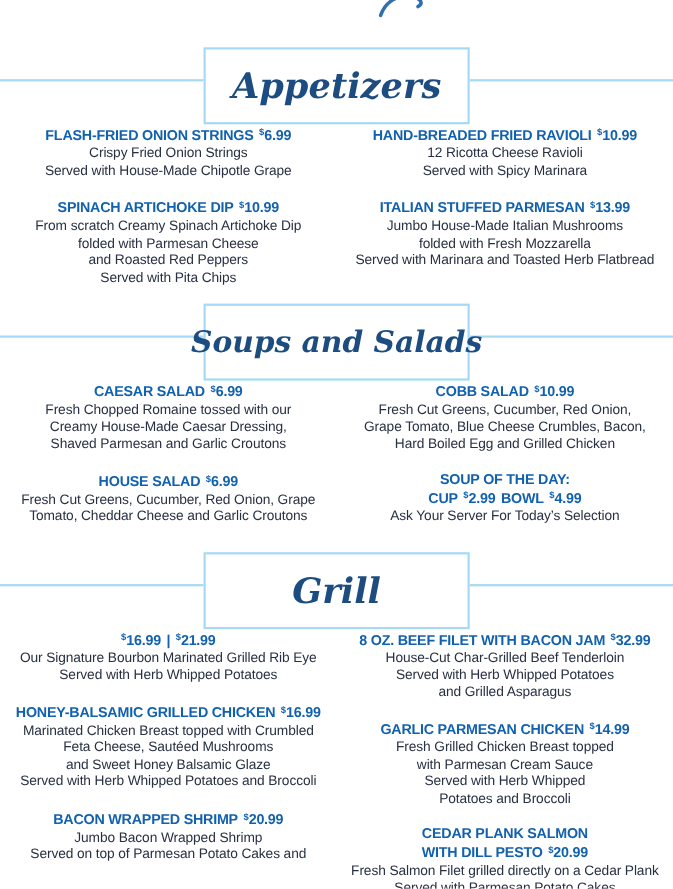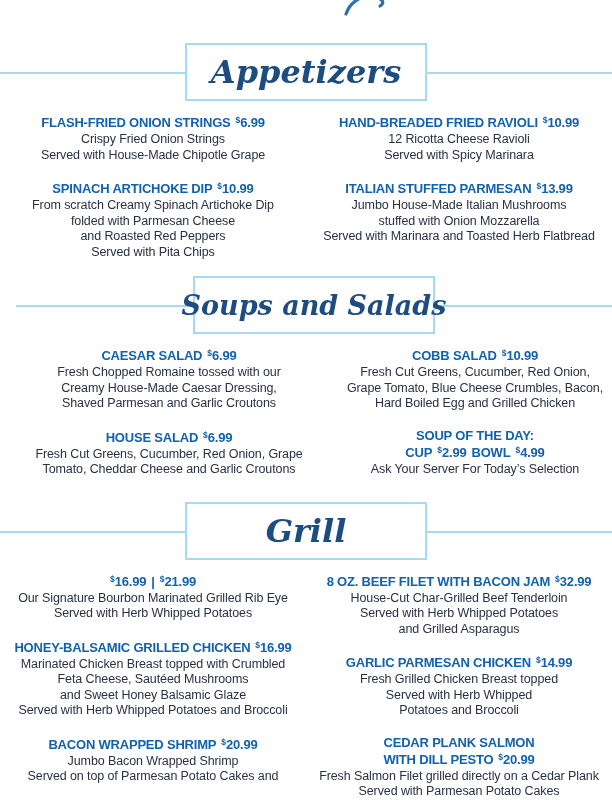--- a/index.html
+++ b/index.html
@@ -10,27 +10,27 @@
   }
   *{box-sizing:border-box;}
   html,body{margin:0;padding:0;}
   body{
     width:612px;height:808px;overflow:hidden;background:#ffffff;
     font-family:"Liberation Sans",sans-serif;
   }
   .flourish-spacer{position:relative;height:43px;}
   .flourish-svg{position:absolute;left:344px;top:-5px;}
   .menu-section{}
-  .section-soups{margin-top:16px;padding-left:16px;}
+  .section-soups{margin-top:16px;}
   .section-grill{margin-top:24px;}
   .section-header{position:relative;height:60px;margin-bottom:10px;}
   .header-line{position:absolute;top:29px;left:0;right:0;height:2px;background:var(--lightblue);}
   .header-box{
     position:absolute;left:50%;transform:translateX(-50%);top:0;
-    width:242px;height:58px;border:2px solid var(--lightblue);background:#ffffff;
+    width:242px;height:70px;border:2px solid var(--lightblue);background:#ffffff;
     display:flex;align-items:center;justify-content:center;overflow:visible;
   }
   .script-title{
     font-family:"DejaVu Serif",serif;font-style:italic;font-weight:bold;
     color:var(--navy);white-space:nowrap;line-height:1;
   }
   .cols{display:flex;width:612px;}
   .col{width:50%;display:flex;flex-direction:column;gap:16px;text-align:center;}
   .menu-item{}
   .item-title{
@@ -98,21 +98,21 @@
               <div class="desc-line">12 Ricotta Cheese Ravioli</div>
               <div class="desc-line">Served with Spicy Marinara</div>
             </div>
           </div>
           <div class="menu-item">
             <div class="item-title">
               <div class="title-line"><span class="seg">ITALIAN STUFFED PARMESAN</span><span class="seg price"><span class="sup">$</span><span class="amt">13.99</span></span></div>
             </div>
             <div class="item-desc">
               <div class="desc-line">Jumbo House-Made Italian Mushrooms</div>
-              <div class="desc-line">stuffed with Onion Mozzarella</div>
+              <div class="desc-line">folded with Fresh Mozzarella</div>
               <div class="desc-line">Served with Marinara and Toasted Herb Flatbread</div>
             </div>
           </div>
         </div>
       </div>
     </div>
     <div class="menu-section section-soups">
       <div class="section-header">
         <div class="header-line"></div>
         <div class="header-box">
@@ -213,20 +213,21 @@
               <div class="desc-line">Served with Herb Whipped Potatoes</div>
               <div class="desc-line">and Grilled Asparagus</div>
             </div>
           </div>
           <div class="menu-item">
             <div class="item-title">
               <div class="title-line"><span class="seg">GARLIC PARMESAN CHICKEN</span><span class="seg price"><span class="sup">$</span><span class="amt">14.99</span></span></div>
             </div>
             <div class="item-desc">
               <div class="desc-line">Fresh Grilled Chicken Breast topped</div>
+              <div class="desc-line">with Parmesan Cream Sauce</div>
               <div class="desc-line">Served with Herb Whipped</div>
               <div class="desc-line">Potatoes and Broccoli</div>
             </div>
           </div>
           <div class="menu-item">
             <div class="item-title">
               <div class="title-line"><span class="seg">CEDAR PLANK SALMON</span></div>
               <div class="title-line"><span class="seg">WITH DILL PESTO</span><span class="seg price"><span class="sup">$</span><span class="amt">20.99</span></span></div>
             </div>
             <div class="item-desc">

